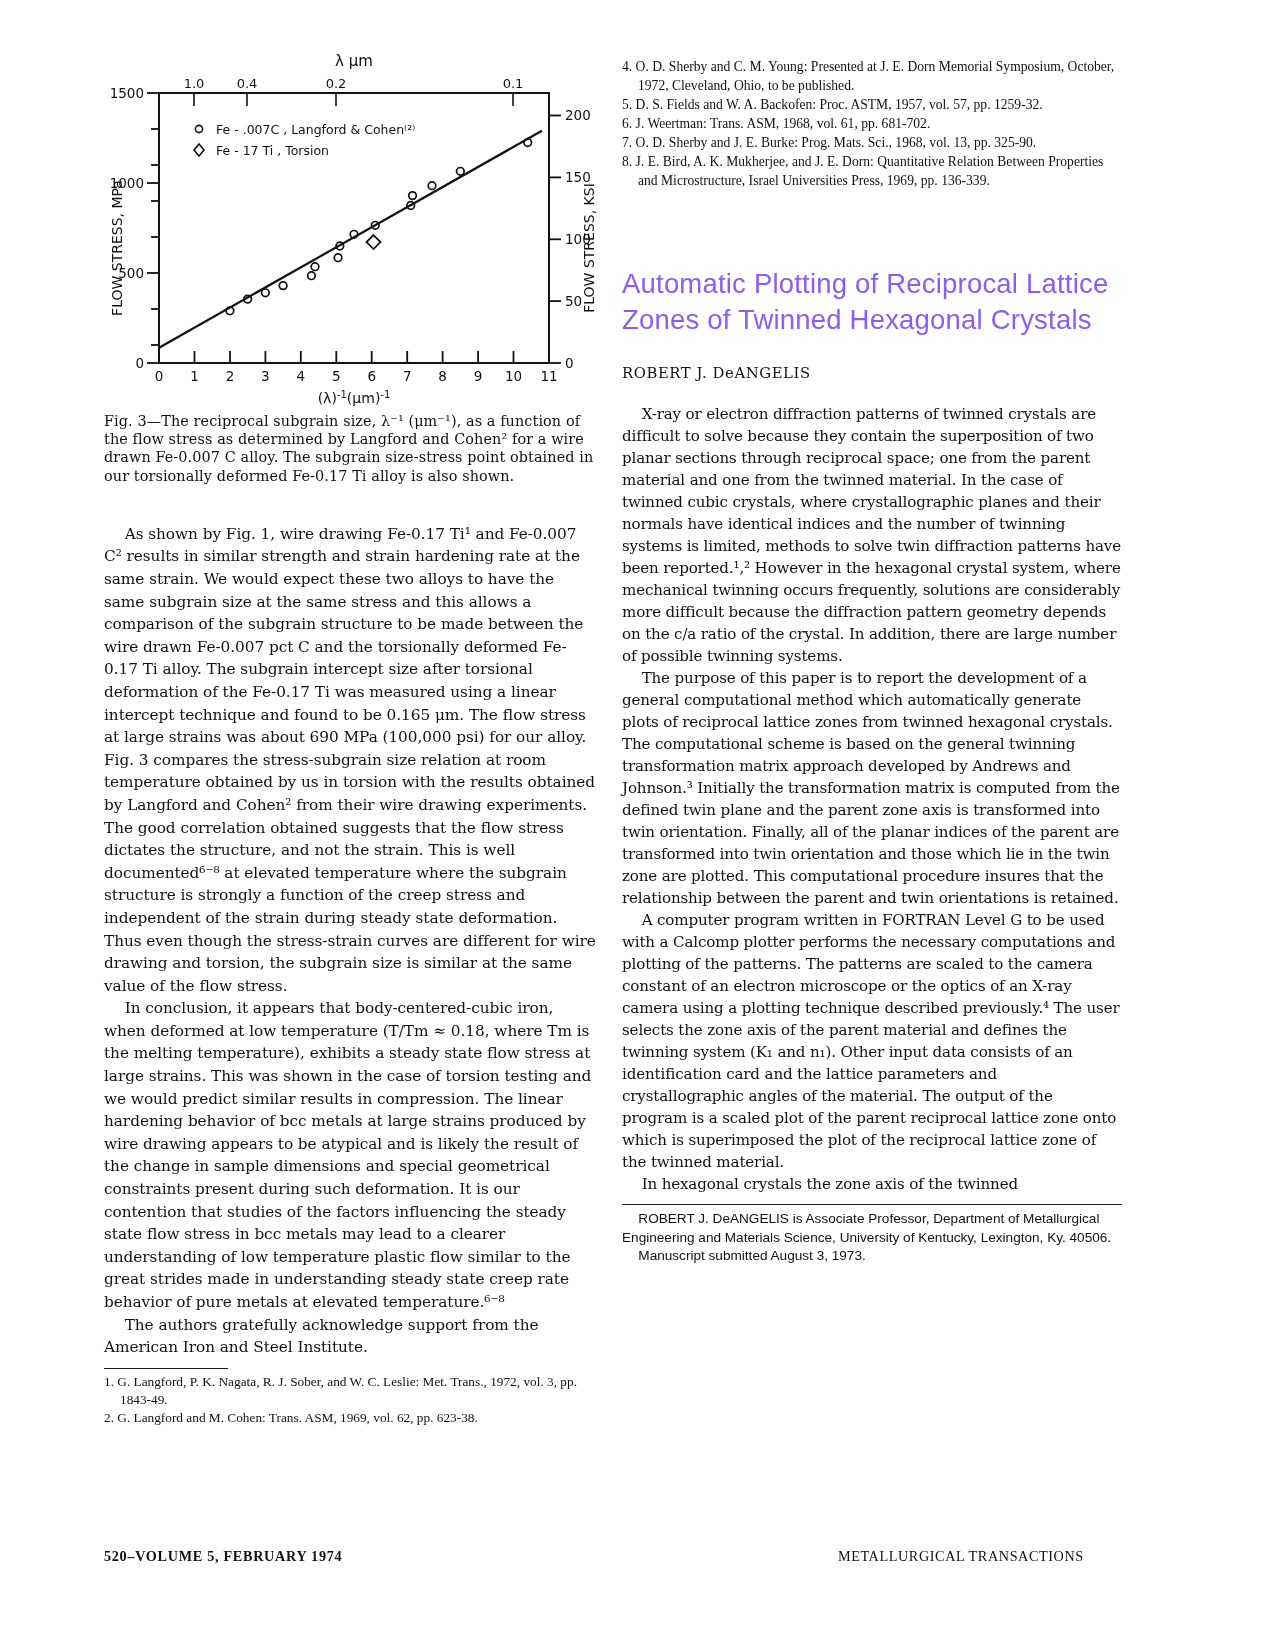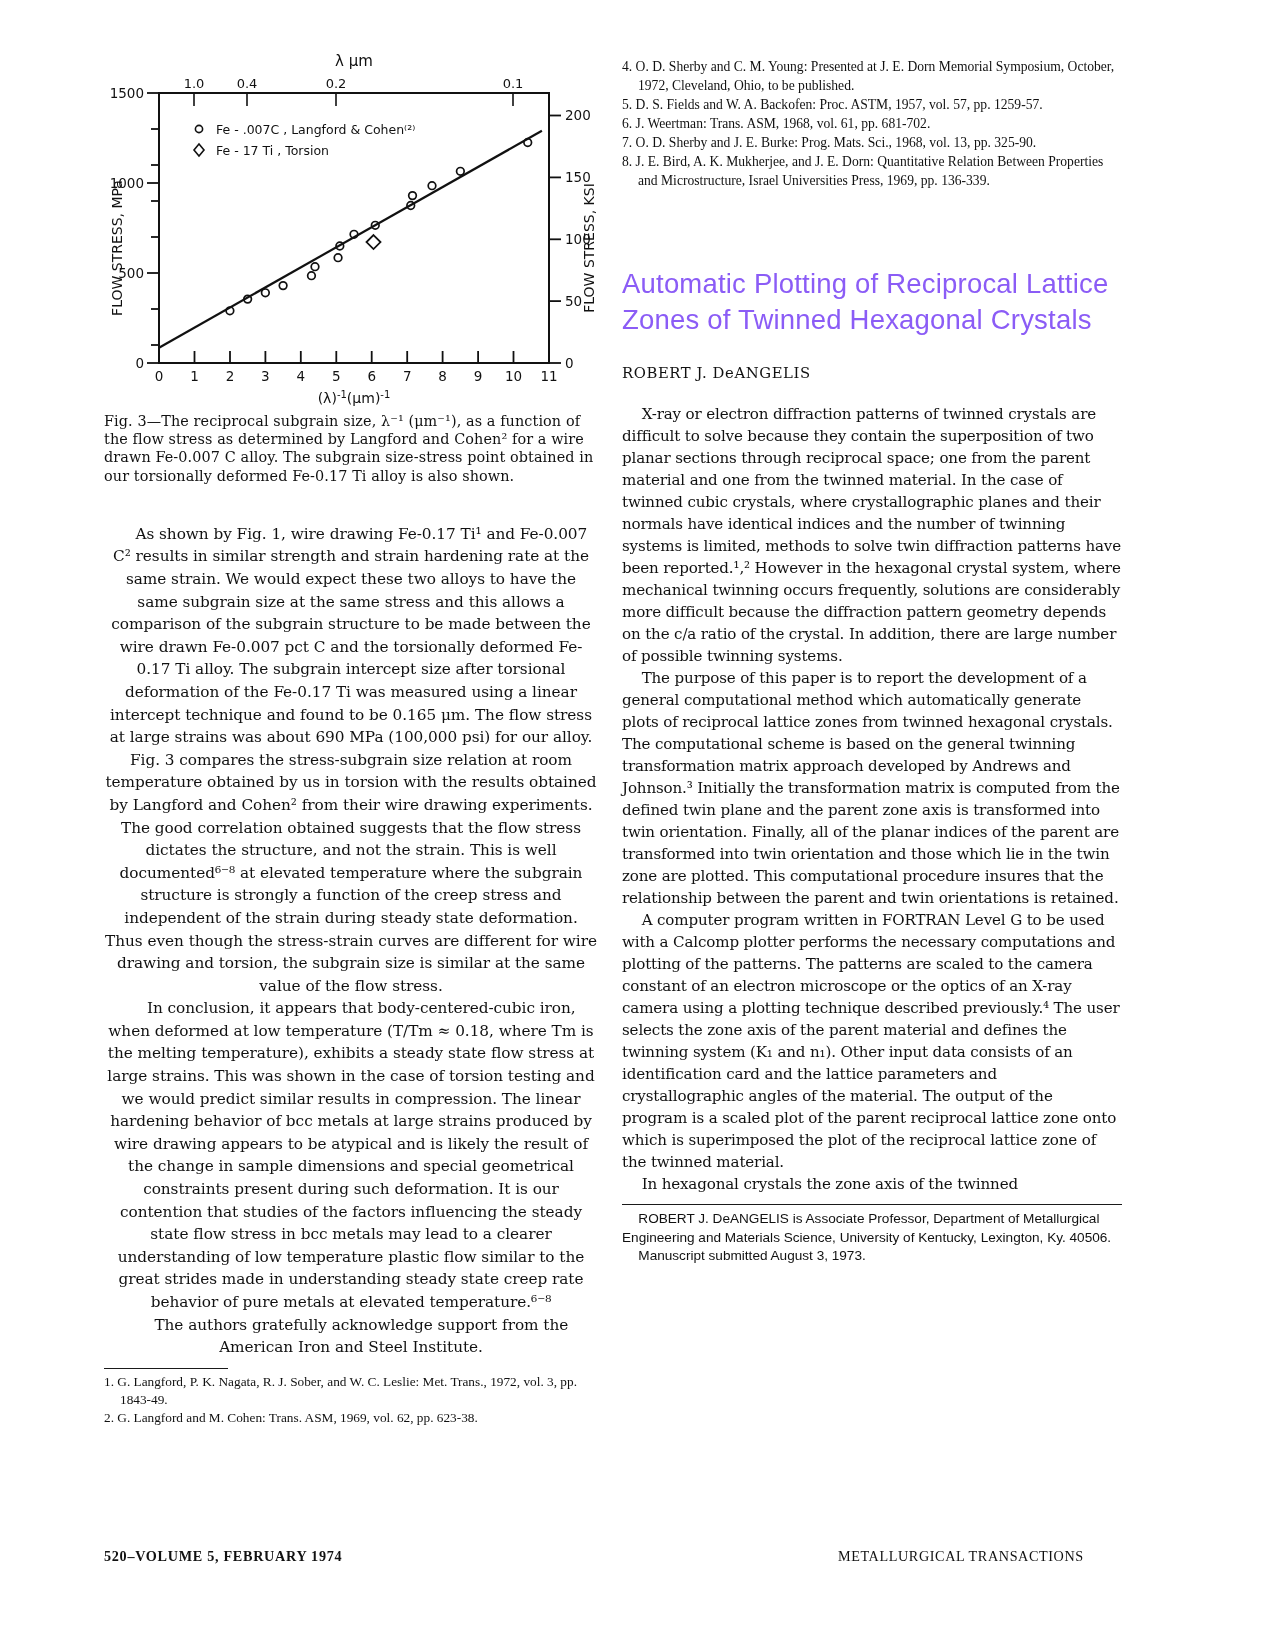--- a/index.html
+++ b/index.html
@@ -63,21 +63,20 @@
   .body-text {
     font-family: "DejaVu Serif", serif;
     font-size: 15.3px;
     line-height: 22.6px;
     text-align: left;
     letter-spacing: -0.05px;
   }
   .body-text p {
     margin: 0;
     text-indent: 1.35em;
-    text-align: center;
   }
 
   .rt-body {
     font-family: "DejaVu Serif", serif;
     font-size: 15.1px;
     line-height: 22.0px;
     letter-spacing: -0.15px;
     text-align: left;
   }
   .rt-body p {
@@ -299,21 +298,21 @@
     <div class="refs">
       <p class="ref-item">1. G. Langford, P. K. Nagata, R. J. Sober, and W. C. Leslie: Met. Trans., 1972, vol. 3, pp. 1843-49.</p>
       <p class="ref-item">2. G. Langford and M. Cohen: Trans. ASM, 1969, vol. 62, pp. 623-38.</p>
     </div>
   </div>
 
   <div class="col-right">
 
     <div class="refs-top">
       <p class="ref-item">4. O. D. Sherby and C. M. Young: Presented at J. E. Dorn Memorial Symposium, October, 1972, Cleveland, Ohio, to be published.</p>
-      <p class="ref-item">5. D. S. Fields and W. A. Backofen: Proc. ASTM, 1957, vol. 57, pp. 1259-57.</p>
+      <p class="ref-item">5. D. S. Fields and W. A. Backofen: Proc. ASTM, 1957, vol. 57, pp. 1259-32.</p>
       <p class="ref-item">6. J. Weertman: Trans. ASM, 1968, vol. 61, pp. 681-702.</p>
       <p class="ref-item">7. O. D. Sherby and J. E. Burke: Prog. Mats. Sci., 1968, vol. 13, pp. 325-90.</p>
       <p class="ref-item">8. J. E. Bird, A. K. Mukherjee, and J. E. Dorn: Quantitative Relation Between Properties and Microstructure, Israel Universities Press, 1969, pp. 136-339.</p>
     </div>
 
     <h1 class="art-title" style="margin-top:76px;">Automatic Plotting of Reciprocal Lattice Zones of Twinned Hexagonal Crystals</h1>
     <div class="art-author">ROBERT J. DeANGELIS</div>
 
     <div class="rt-body" style="margin-top:22px;">
       <p>X-ray or electron diffraction patterns of twinned crystals are difficult to solve because they contain the superposition of two planar sections through reciprocal space; one from the parent material and one from the twinned material.  In the case of twinned cubic crystals, where crystallographic planes and their normals have identical indices and the number of twinning systems is limited, methods to solve twin diffraction patterns have been reported.¹,²  However in the hexagonal crystal system, where mechanical twinning occurs frequently, solutions are considerably more difficult because the diffraction pattern geometry depends on the c/a ratio of the crystal. In addition, there are large number of possible twinning systems.</p>

